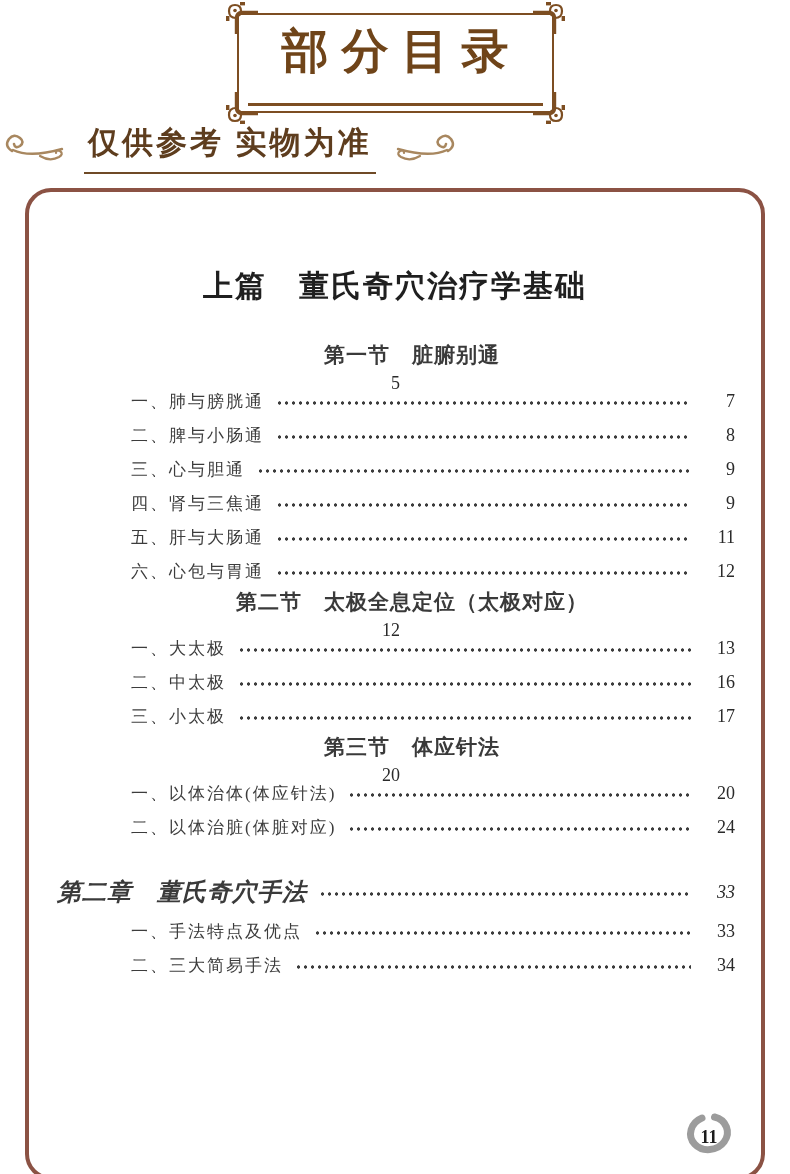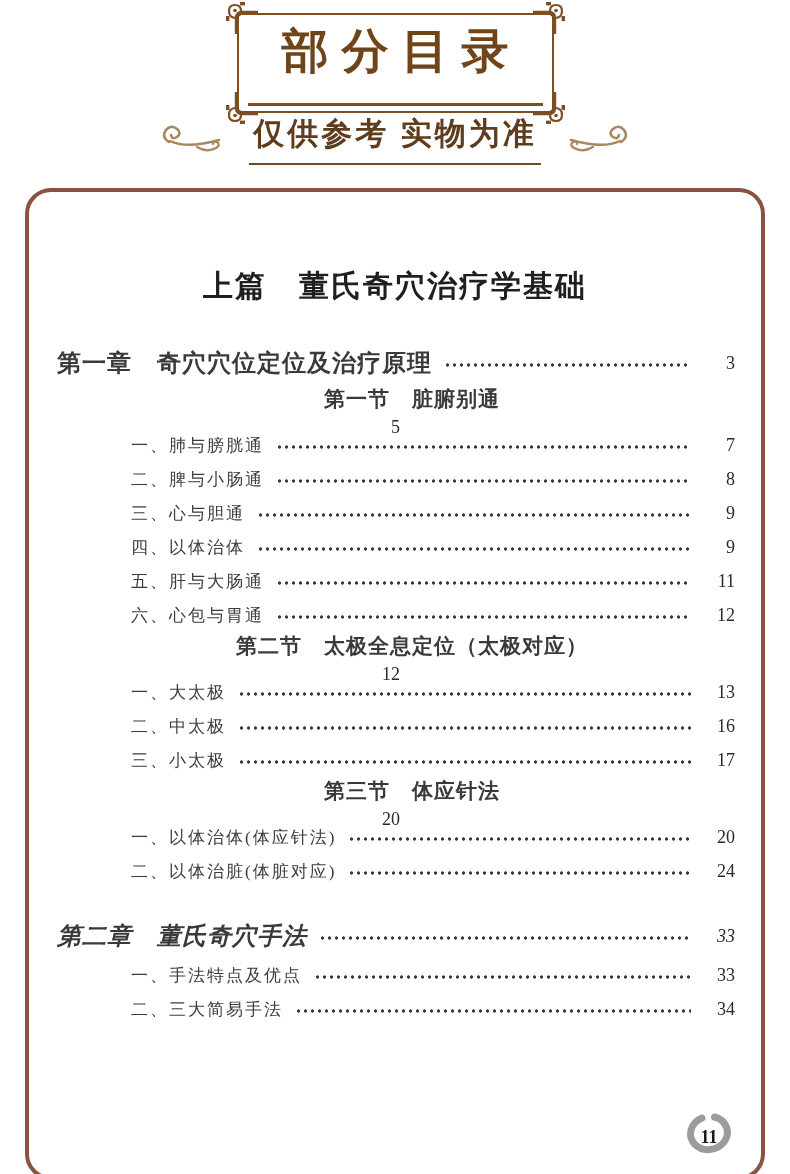--- a/index.html
+++ b/index.html
@@ -23,21 +23,21 @@
   .frame-inner-line{
     position:absolute;left:9px;right:9px;bottom:5px;height:3px;background:#7d4e22;
   }
   .corner{position:absolute;width:32px;height:32px;}
   .corner.tl{top:-13px;left:-13px;}
   .corner.tr{top:-13px;right:-13px;transform:scaleX(-1);}
   .corner.bl{bottom:-13px;left:-13px;transform:scaleY(-1);}
   .corner.br{bottom:-13px;right:-13px;transform:scale(-1,-1);}
 
   .subtitle-row{
-    display:flex;align-items:center;justify-content:center;gap:26px;
+    margin-top:9px;display:flex;align-items:center;justify-content:flex-start;gap:18px;
   }
   .subtitle{
     font-size:31px;font-weight:bold;color:#5e3d1e;letter-spacing:3px;
     padding:0 4px 8px 4px;border-bottom:2px solid #6f4a26;white-space:nowrap;
   }
   .cloud{width:66px;height:42px;flex:0 0 auto;}
   .cloud.right{transform:scaleX(-1);}
 
   
   .toc-box{
@@ -125,25 +125,20 @@
       <path d="M12 24 Q4 19 9 12 Q14 6 20 11 Q25 15 20 19 Q15 22 14 17" fill="none" stroke="#a8875f" stroke-width="2.6" stroke-linecap="round"></path>
       <path d="M13 23 Q30 31 62 22" fill="none" stroke="#a8875f" stroke-width="2.4" stroke-linecap="round"></path>
       <path d="M40 29 Q50 35 59 30 Q64 27 60 24 Q56 22 56 26" fill="none" stroke="#a8875f" stroke-width="2.2" stroke-linecap="round"></path>
     </svg>
   </div>
 </div>
 
 <div class="toc-box">
   <div class="part-title">上篇　董氏奇穴治疗学基础</div>
   <div class="toc-list">
-      <div class="toc-row chapter">
-        <span class="label">第一章　奇穴穴位定位及治疗原理</span>
-        <span class="leader"></span>
-        <span class="pagenum">3</span>
-      </div>
       <div class="toc-row section">
         <span class="label">第一节　脏腑别通</span>
         <span class="leader"></span>
         <span class="pagenum">5</span>
       </div>
       <div class="toc-row item">
         <span class="label">一、肺与膀胱通</span>
         <span class="leader"></span>
         <span class="pagenum">7</span>
       </div>
@@ -151,21 +146,21 @@
         <span class="label">二、脾与小肠通</span>
         <span class="leader"></span>
         <span class="pagenum">8</span>
       </div>
       <div class="toc-row item">
         <span class="label">三、心与胆通</span>
         <span class="leader"></span>
         <span class="pagenum">9</span>
       </div>
       <div class="toc-row item">
-        <span class="label">四、以体治体</span>
+        <span class="label">四、肾与三焦通</span>
         <span class="leader"></span>
         <span class="pagenum">9</span>
       </div>
       <div class="toc-row item">
         <span class="label">五、肝与大肠通</span>
         <span class="leader"></span>
         <span class="pagenum">11</span>
       </div>
       <div class="toc-row item">
         <span class="label">六、心包与胃通</span>

